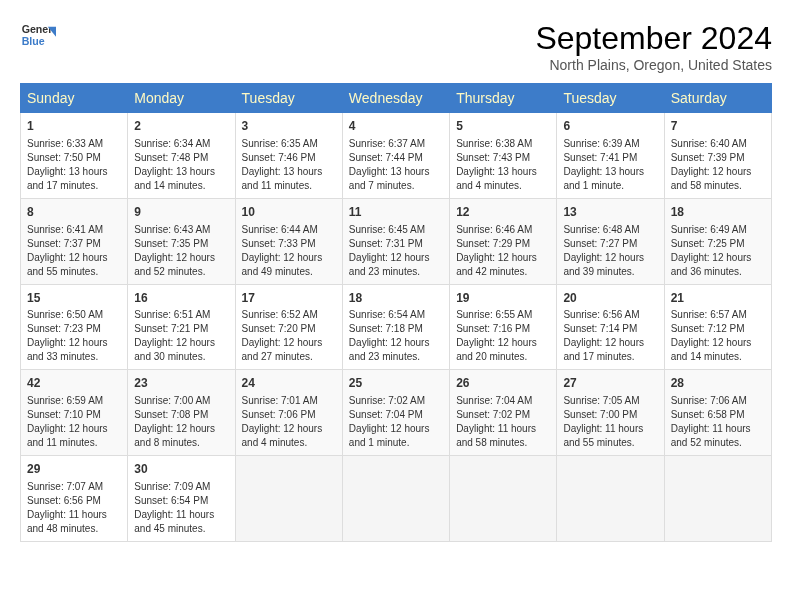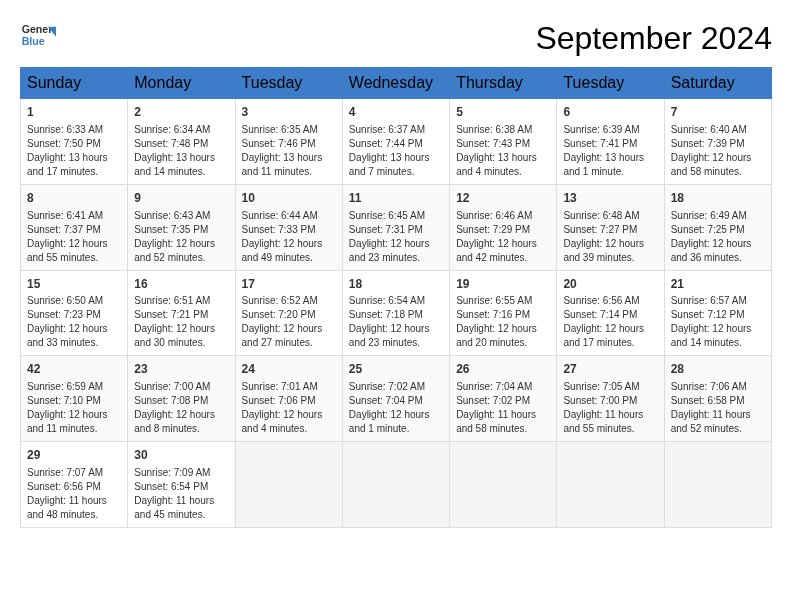--- a/index.html
+++ b/index.html
@@ -37,24 +37,24 @@
       font-size: 14px;
       color: #555;
     }
     .calendar {
       width: 100%;
       border-collapse: collapse;
       font-size: 10.5px;
     }
     .calendar th {
       background: #3d7cc9;
-      color: #000000;
+      color: #fef9c3;
       text-align: left;
       padding: 6px 6px;
-      font-size: 16px;
+      font-size: 14px;
       font-weight: normal;
       border: 1px solid #3d7cc9;
     }
     .calendar td {
       vertical-align: top;
       padding: 5px 6px;
       border: 1px solid #ddd;
       width: 14.28%;
       height: 80px;
       background: #fff;
@@ -81,20 +81,21 @@
 <div class="header-area">
   <div class="logo">
     <svg class="logo-icon" viewBox="0 0 44 36" xmlns="http://www.w3.org/2000/svg">
       <text x="2" y="16" font-size="13" font-weight="bold" fill="#333" font-family="Arial">General</text>
       <text x="2" y="30" font-size="13" font-weight="bold" fill="#3d7cc9" font-family="Arial">Blue</text>
       <polygon points="34,8 44,8 44,20" fill="#3d7cc9"></polygon>
     </svg>
   </div>
   <div class="title-area">
     <div class="month-title">September 2024</div>
+    <div class="location-title">North Plains, Oregon, United States</div>
   </div>
 </div>
 
 <table class="calendar">
   <thead>
     <tr id="weekday-header">
         <th>Sunday</th>
         <th>Monday</th>
         <th>Tuesday</th>
         <th>Wednesday</th>

